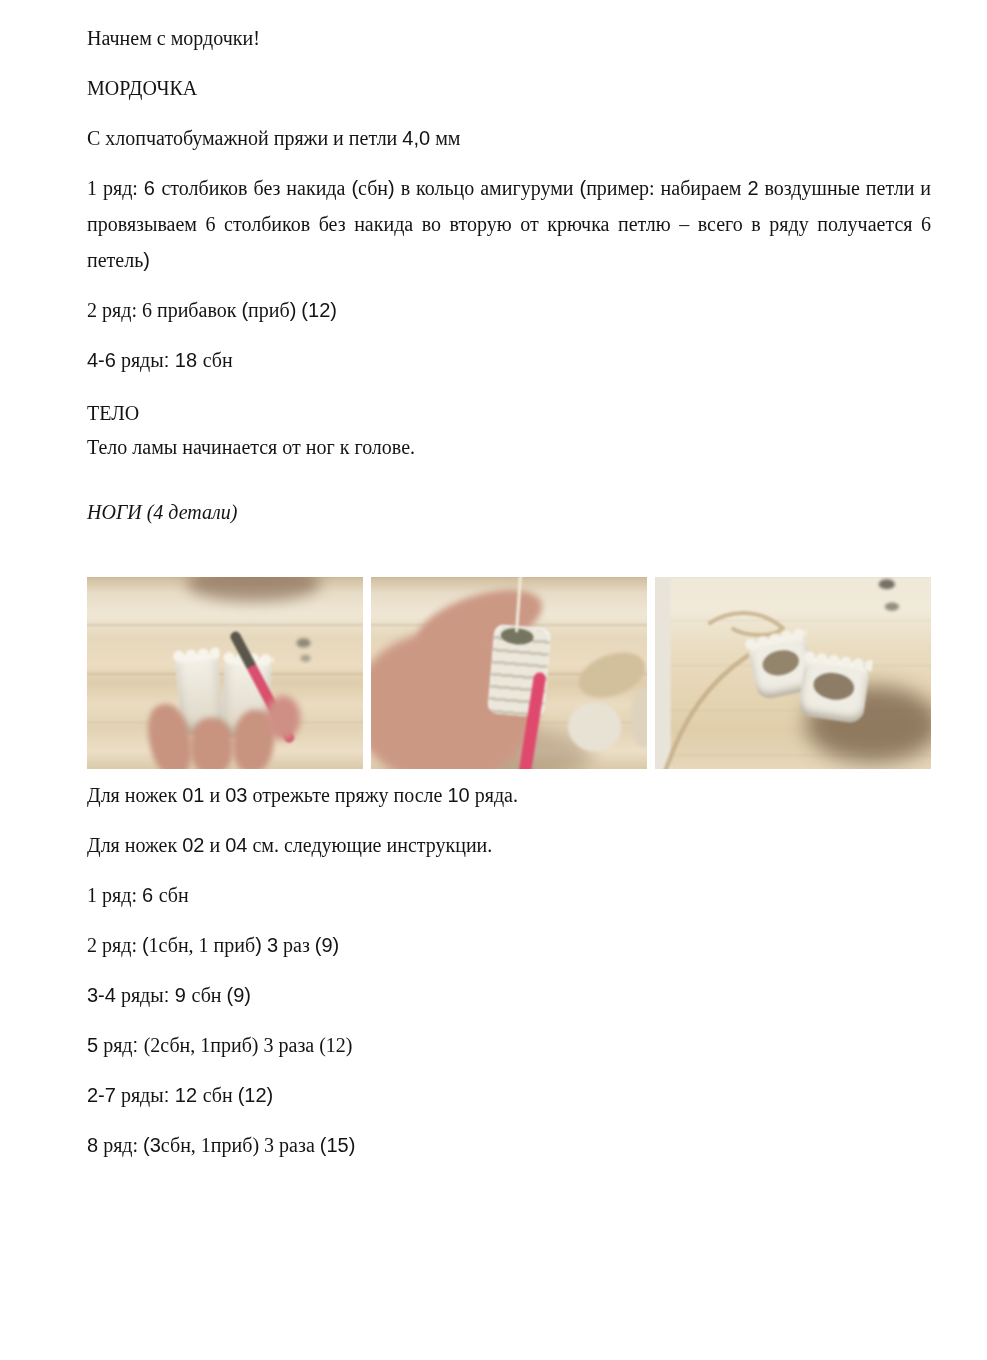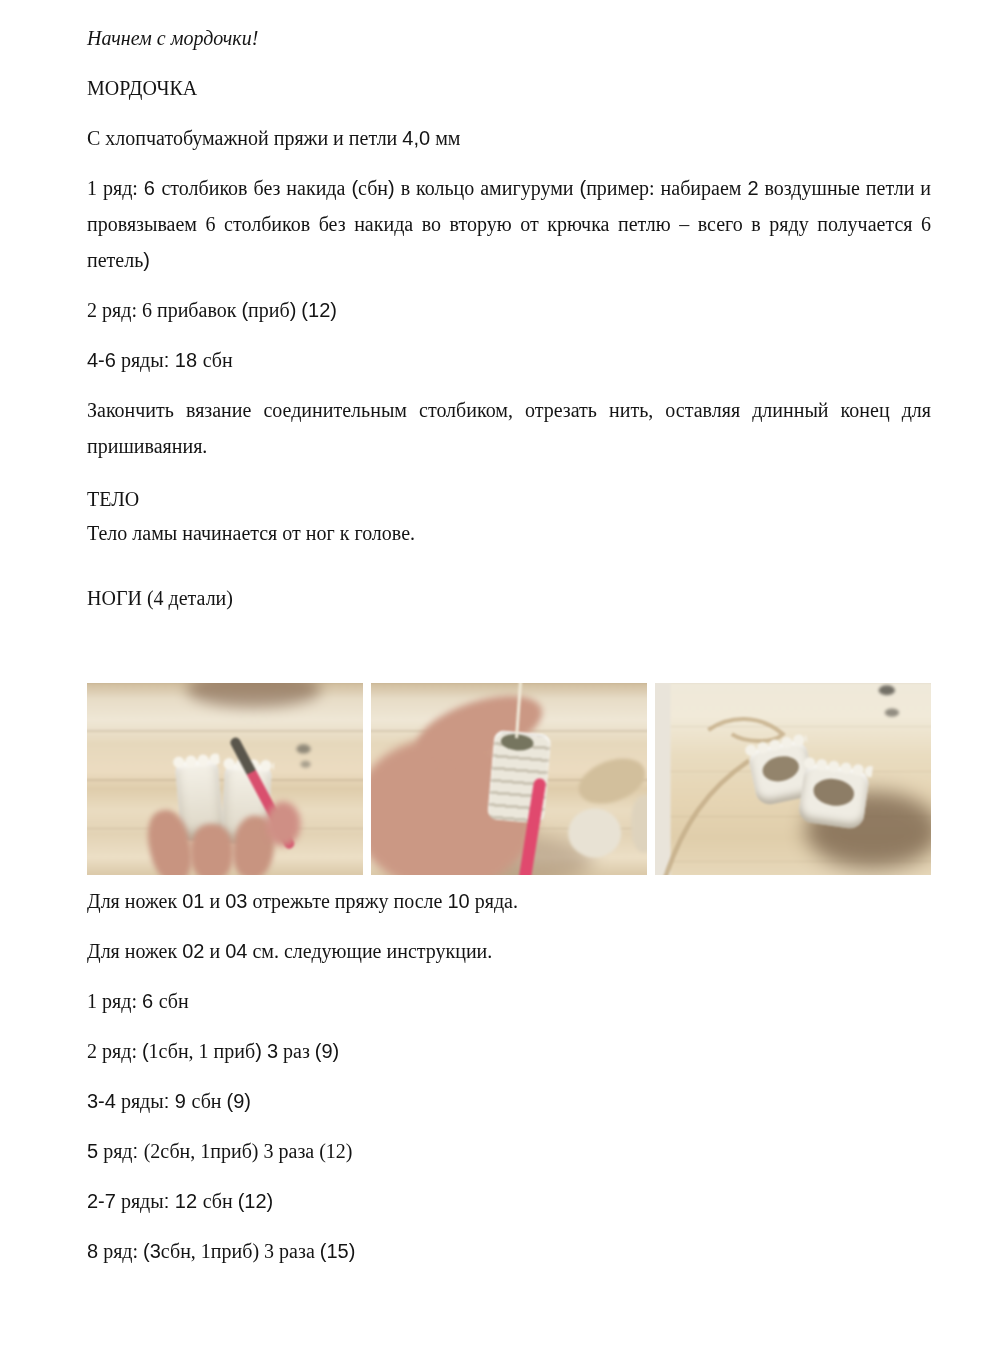--- a/index.html
+++ b/index.html
@@ -5,24 +5,24 @@
   html,body{margin:0;padding:0;background:#888;}
   .page{
     width:987px;height:1360px;background:#ffffff;margin:0 auto;
     overflow:hidden;position:relative;
     font-family:"Liberation Serif", serif;color:#141414;
   }
   .content{padding:20px 56px 0 87px;}
   .p{margin:0 0 14px;font-size:20px;line-height:36px;}
   .p .b{font-weight:400;}
   .p .s{font-family:"Liberation Sans", sans-serif;}
-  .p .i{font-style:italic;}
+  .p .i{}
   .p.justify{text-align:justify;}
   [data-name="heading-body"]{margin-top:18px;line-height:34px;}
-  [data-name="heading-legs"]{margin-top:30px;margin-bottom:67px;}
+  [data-name="heading-legs"]{margin-top:30px;margin-bottom:47px;font-style:italic;}
 
   
   .photo-strip{display:flex;gap:8px;margin:0 0 8px;}
   .photo{width:276px;height:192px;position:relative;overflow:hidden;background:#e9dfc9;flex:none;}
   .art{position:absolute;inset:0;filter:blur(1.1px);transform:scale(1.02);}
   .art *{position:absolute;}
   .wood{inset:0;background:
     repeating-linear-gradient(180deg, rgba(125,100,70,.18) 0 1.5px, transparent 1.5px 48px),
     linear-gradient(180deg,#cdb998 0%,#e7dcc6 9%,#efe7d6 20%,#e6d8bc 32%,#ecdcc1 46%,#dfcdac 55%,#eadcc1 66%,#e3d3b5 78%,#ecdfc6 90%,#d9c7a6 100%);}
   .wood.light{background:
@@ -78,21 +78,20 @@
 <div class="page" data-name="page">
   <div class="content" data-name="document-content">
 
     <div data-name="section-top">
         <p class="p" data-name="lead-italic"><span class="i" data-name="text-run">Начнем с мордочки!</span></p>
         <p class="p" data-name="heading-muzzle"><span data-name="text-run">МОРДОЧКА</span></p>
         <p class="p" data-name="muzzle-materials"><span data-name="text-run">С хлопчатобумажной пряжи и петли </span><span class="s" data-name="text-run">4,0</span><span data-name="text-run"> мм</span></p>
         <p class="p justify" data-name="muzzle-row-1"><span class="b" data-name="text-run">1 ряд: </span><span class="s" data-name="text-run">6 </span><span data-name="text-run">столбиков без накида </span><span class="s" data-name="text-run">(</span><span class="b" data-name="text-run">сбн</span><span class="s" data-name="text-run">)</span><span data-name="text-run"> в кольцо амигуруми </span><span class="s" data-name="text-run">(</span><span data-name="text-run">пример: набираем </span><span class="s" data-name="text-run">2</span><span data-name="text-run"> воздушные петли и провязываем 6 столбиков без накида во вторую от крючка петлю – всего в ряду получается 6 петель</span><span class="s" data-name="text-run">)</span></p>
         <p class="p" data-name="muzzle-row-2"><span class="b" data-name="text-run">2 ряд:</span><span data-name="text-run"> 6 прибавок </span><span class="b s" data-name="text-run">(</span><span class="b" data-name="text-run">приб</span><span class="b s" data-name="text-run">)</span><span data-name="text-run"> </span><span class="s" data-name="text-run">(12)</span></p>
         <p class="p" data-name="muzzle-rows-4-6"><span class="b s" data-name="text-run">4-6</span><span class="b" data-name="text-run"> ряды</span><span class="b s" data-name="text-run">: </span><span class="s" data-name="text-run">18 </span><span data-name="text-run">сбн</span></p>
-        <p class="p justify" data-name="muzzle-finish"><span data-name="text-run">Закончить вязание соединительным столбиком, отрезать нить, оставляя длинный конец для пришиваяния.</span></p>
         <p class="p" data-name="heading-body"><span data-name="text-run">ТЕЛО</span><br><span data-name="text-run">Тело ламы начинается от ног к голове.</span></p>
         <p class="p" data-name="heading-legs"><span data-name="text-run">НОГИ (4 детали)</span></p>
       </div>
 
     <div class="photo-strip" data-name="photo-strip">
 
       <div class="photo" data-name="legs-photo-1" aria-label="Fingers holding two white crocheted tubes with a pink crochet hook on a wooden table">
         <div class="art" data-name="photo-1-art">
           <div class="wood" data-name="wood-surface"></div>
           <div class="p1-smear" data-name="wood-grain-smudge"></div>

